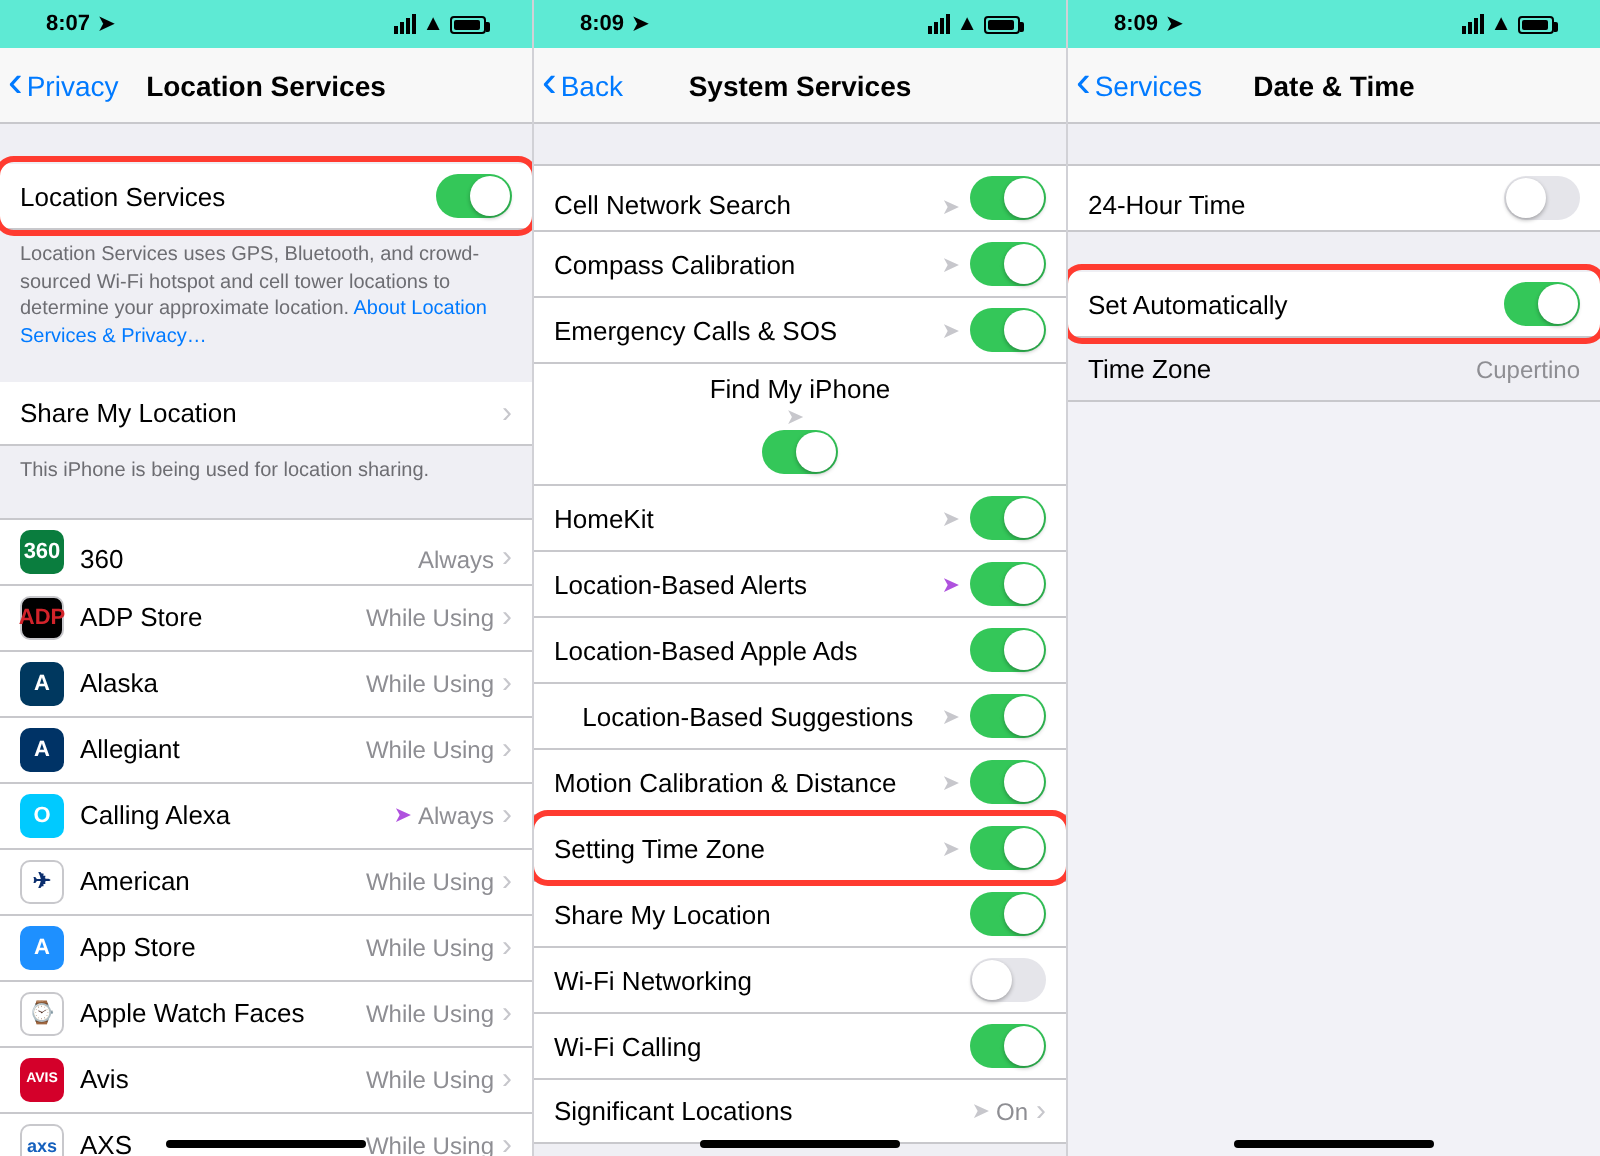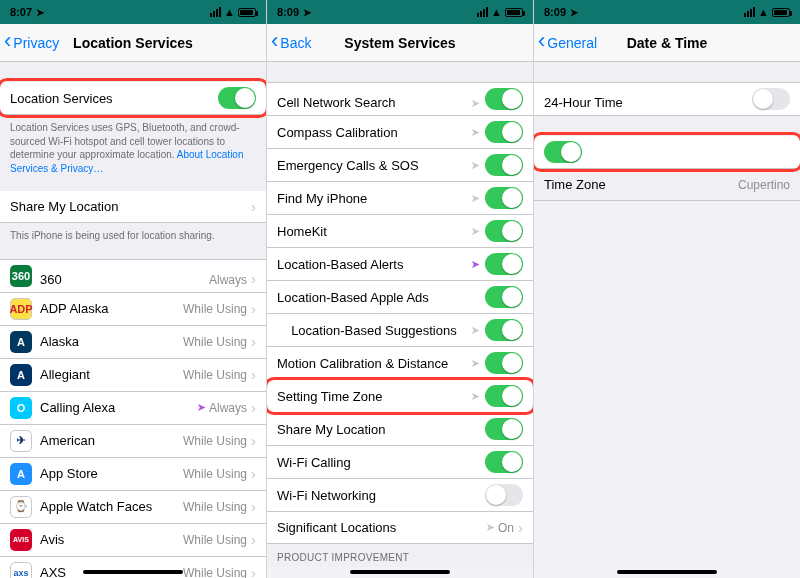--- a/index.html
+++ b/index.html
@@ -11,23 +11,23 @@
     overflow: hidden;
     font-size: 13px;
     color: #000;
   }
   .panes { display: flex; width: 800px; height: 578px; }
   .pane { flex: 1 1 0; border-right: 1px solid #d1d1d6; background: #f2f2f7; display: flex; flex-direction: column; overflow: hidden; position: relative;}
   .pane:last-child { border-right: none; }
   
   .status {
     height: 24px;
-    background: #0f766e;
+    background: #5eead4;
     display: flex; align-items: center; justify-content: space-between;
-    padding: 0 10px; font-size: 11px; font-weight: 600; color: #000;
+    padding: 0 23px; font-size: 11px; font-weight: 600; color: #000;
   }
   .status .left { display: flex; align-items: center; gap: 4px;}
   .status .right { display:flex; align-items:center; gap:3px;}
   .loc-arrow-mini { font-size:10px; color:#000;}
   
   .nav {
     height: 38px; background: #f8f8f8;
     border-bottom: 1px solid #c8c8cc;
     position: relative;
     display: flex; align-items: center; justify-content: center;
@@ -159,22 +159,22 @@
       <div id="apps-list">
           <div class="row">
             <div class="app-icon" style="background: rgb(10, 125, 62);">360</div>
             <span class="label">360</span>
             <span class="detail">
               <span>Always</span>
             </span>
             <span class="chev-r">›</span>
           </div>
           <div class="row">
-            <div class="app-icon" style="background: #fde047; border: 0.5px solid rgb(200, 200, 204); color: rgb(210, 35, 42);">ADP</div>
-            <span class="label">ADP Alaska</span>
+            <div class="app-icon" style="background: #000000; border: 0.5px solid rgb(200, 200, 204); color: rgb(210, 35, 42);">ADP</div>
+            <span class="label">ADP Store</span>
             <span class="detail">
               <span>While Using</span>
             </span>
             <span class="chev-r">›</span>
           </div>
           <div class="row">
             <div class="app-icon" style="background: rgb(0, 56, 95);">A</div>
             <span class="label">Alaska</span>
             <span class="detail">
               <span>While Using</span>
@@ -285,21 +285,21 @@
               <span class="knob"></span>
             </span>
           </div>
           <div class="row" style="position: relative;">
             <span class="label">Emergency Calls &amp; SOS</span>
             <span class="la la-gray" style="margin-right: 5px;">➤</span>
             <span class="toggle on">
               <span class="knob"></span>
             </span>
           </div>
-          <div class="row" style="position: relative;">
+          <div class="row" style="position: relative; flex-direction: column;">
             <span class="label">Find My iPhone</span>
             <span class="la la-gray" style="margin-right: 5px;">➤</span>
             <span class="toggle on">
               <span class="knob"></span>
             </span>
           </div>
           <div class="row" style="position: relative;">
             <span class="label">HomeKit</span>
             <span class="la la-gray" style="margin-right: 5px;">➤</span>
             <span class="toggle on">
@@ -341,28 +341,28 @@
             </span>
             <div class="hl" style="inset: -3px;"></div>
           </div>
           <div class="row" style="position: relative;">
             <span class="label">Share My Location</span>
             <span class="toggle on">
               <span class="knob"></span>
             </span>
           </div>
           <div class="row" style="position: relative;">
-            <span class="label">Wi-Fi Calling</span>
-            <span class="toggle on">
-              <span class="knob"></span>
-            </span>
-          </div>
-          <div class="row" style="position: relative;">
             <span class="label">Wi-Fi Networking</span>
             <span class="toggle off">
+              <span class="knob"></span>
+            </span>
+          </div>
+          <div class="row" style="position: relative;">
+            <span class="label">Wi-Fi Calling</span>
+            <span class="toggle on">
               <span class="knob"></span>
             </span>
           </div>
           <div class="row" style="position: relative;">
             <span class="label">Significant Locations</span>
             <span class="detail">
               <span class="la la-gray">➤</span>
               <span>On</span>
             </span>
             <span class="chev-r">›</span>
@@ -387,35 +387,36 @@
             <span></span>
           </span>
           <span class="wifi">▲</span>
           <span class="batt">
             <span class="fill"></span>
           </span>
         </div>
     </div>
     <div class="nav">
       <div class="nav-back chev-l">
-          <span>General</span>
+          <span>Services</span>
         </div>
       <div class="nav-title">Date &amp; Time</div>
     </div>
     <div class="scroll">
       <div class="gap"></div>
       <div id="datetime-list">
           <div class="row" style="position: relative;">
             <span class="label">24-Hour Time</span>
             <span class="toggle off">
               <span class="knob"></span>
             </span>
           </div>
           <div class="gap"></div>
           <div class="row" style="position: relative;">
+            <span class="label">Set Automatically</span>
             <span class="toggle on">
               <span class="knob"></span>
             </span>
             <div class="hl" style="inset: -4px -3px;"></div>
           </div>
           <div class="row" style="position: relative; background: rgb(239, 239, 244);">
             <span class="label">Time Zone</span>
             <span class="detail">Cupertino</span>
           </div>
         </div>

